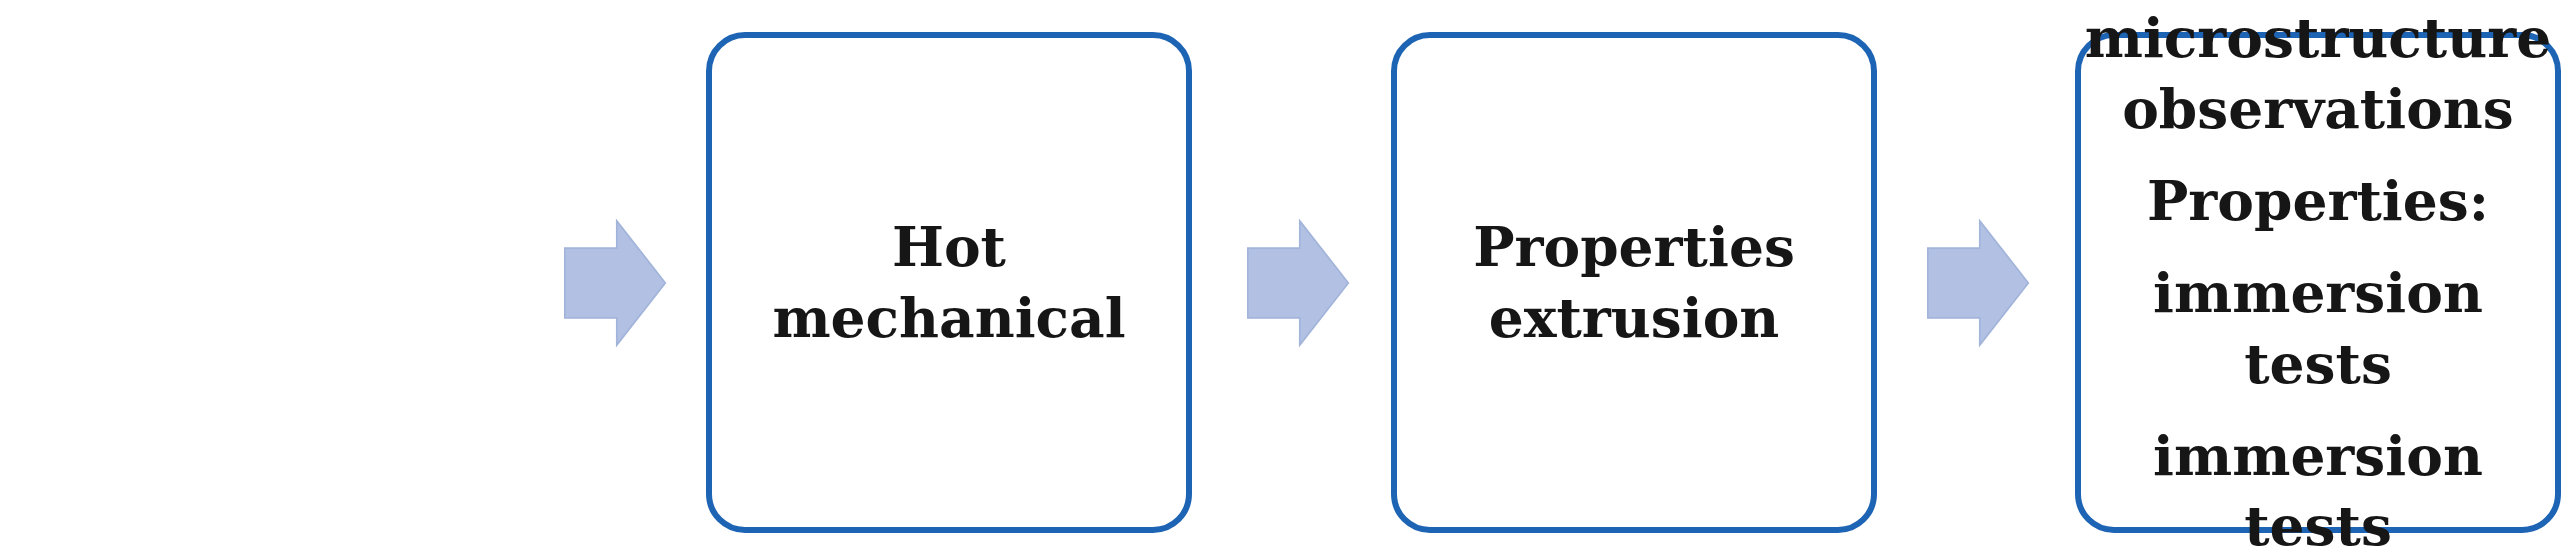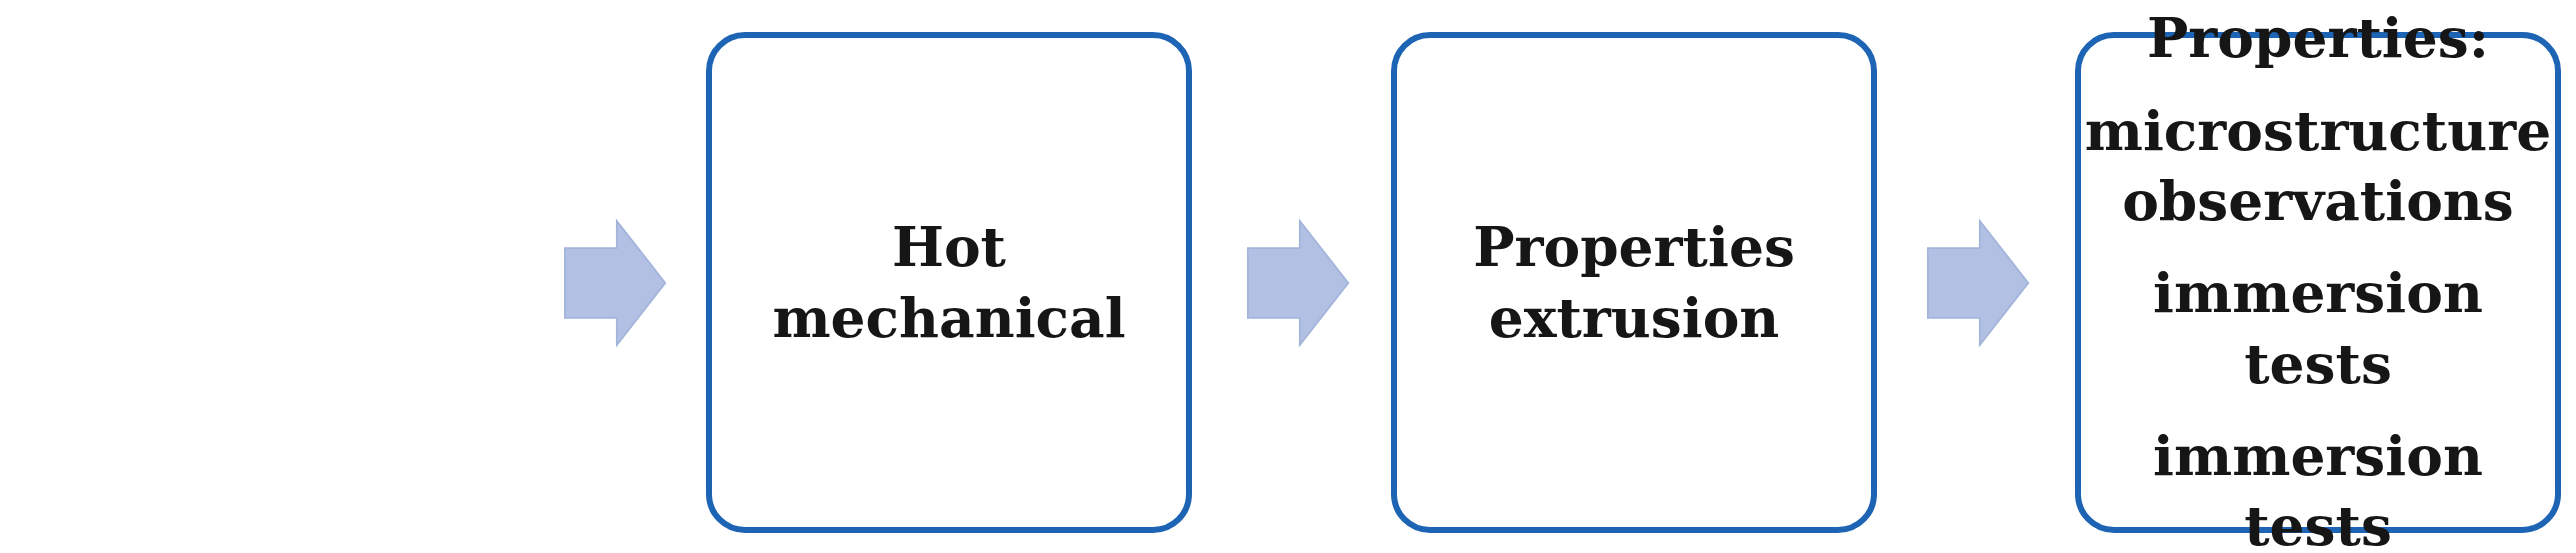--- a/index.html
+++ b/index.html
@@ -75,20 +75,20 @@
 
   <div class="box" style="left:1391px">
     <div class="box-label" style="max-width:367px">Properties extrusion</div>
   </div>
 
   <svg class="arrow" style="left:1927px" viewBox="0 0 121 150" xmlns="http://www.w3.org/2000/svg">
     <polygon points="1,34 62,34 62,2 119,75 62,148 62,116 1,116" fill="var(--arrow-fill)" stroke="var(--arrow-edge)" stroke-width="2" stroke-linejoin="miter"></polygon>
   </svg>
 
   <div class="box properties-box" style="left:2075px">
+    <div class="box-label">microstructure observations</div>
     <div class="box-label">Properties:</div>
-    <div class="box-label">microstructure observations</div>
     <div class="box-label">immersion tests</div>
     <div class="box-label">immersion tests</div>
   </div>
 
 </div>
 
 
 </body></html>

